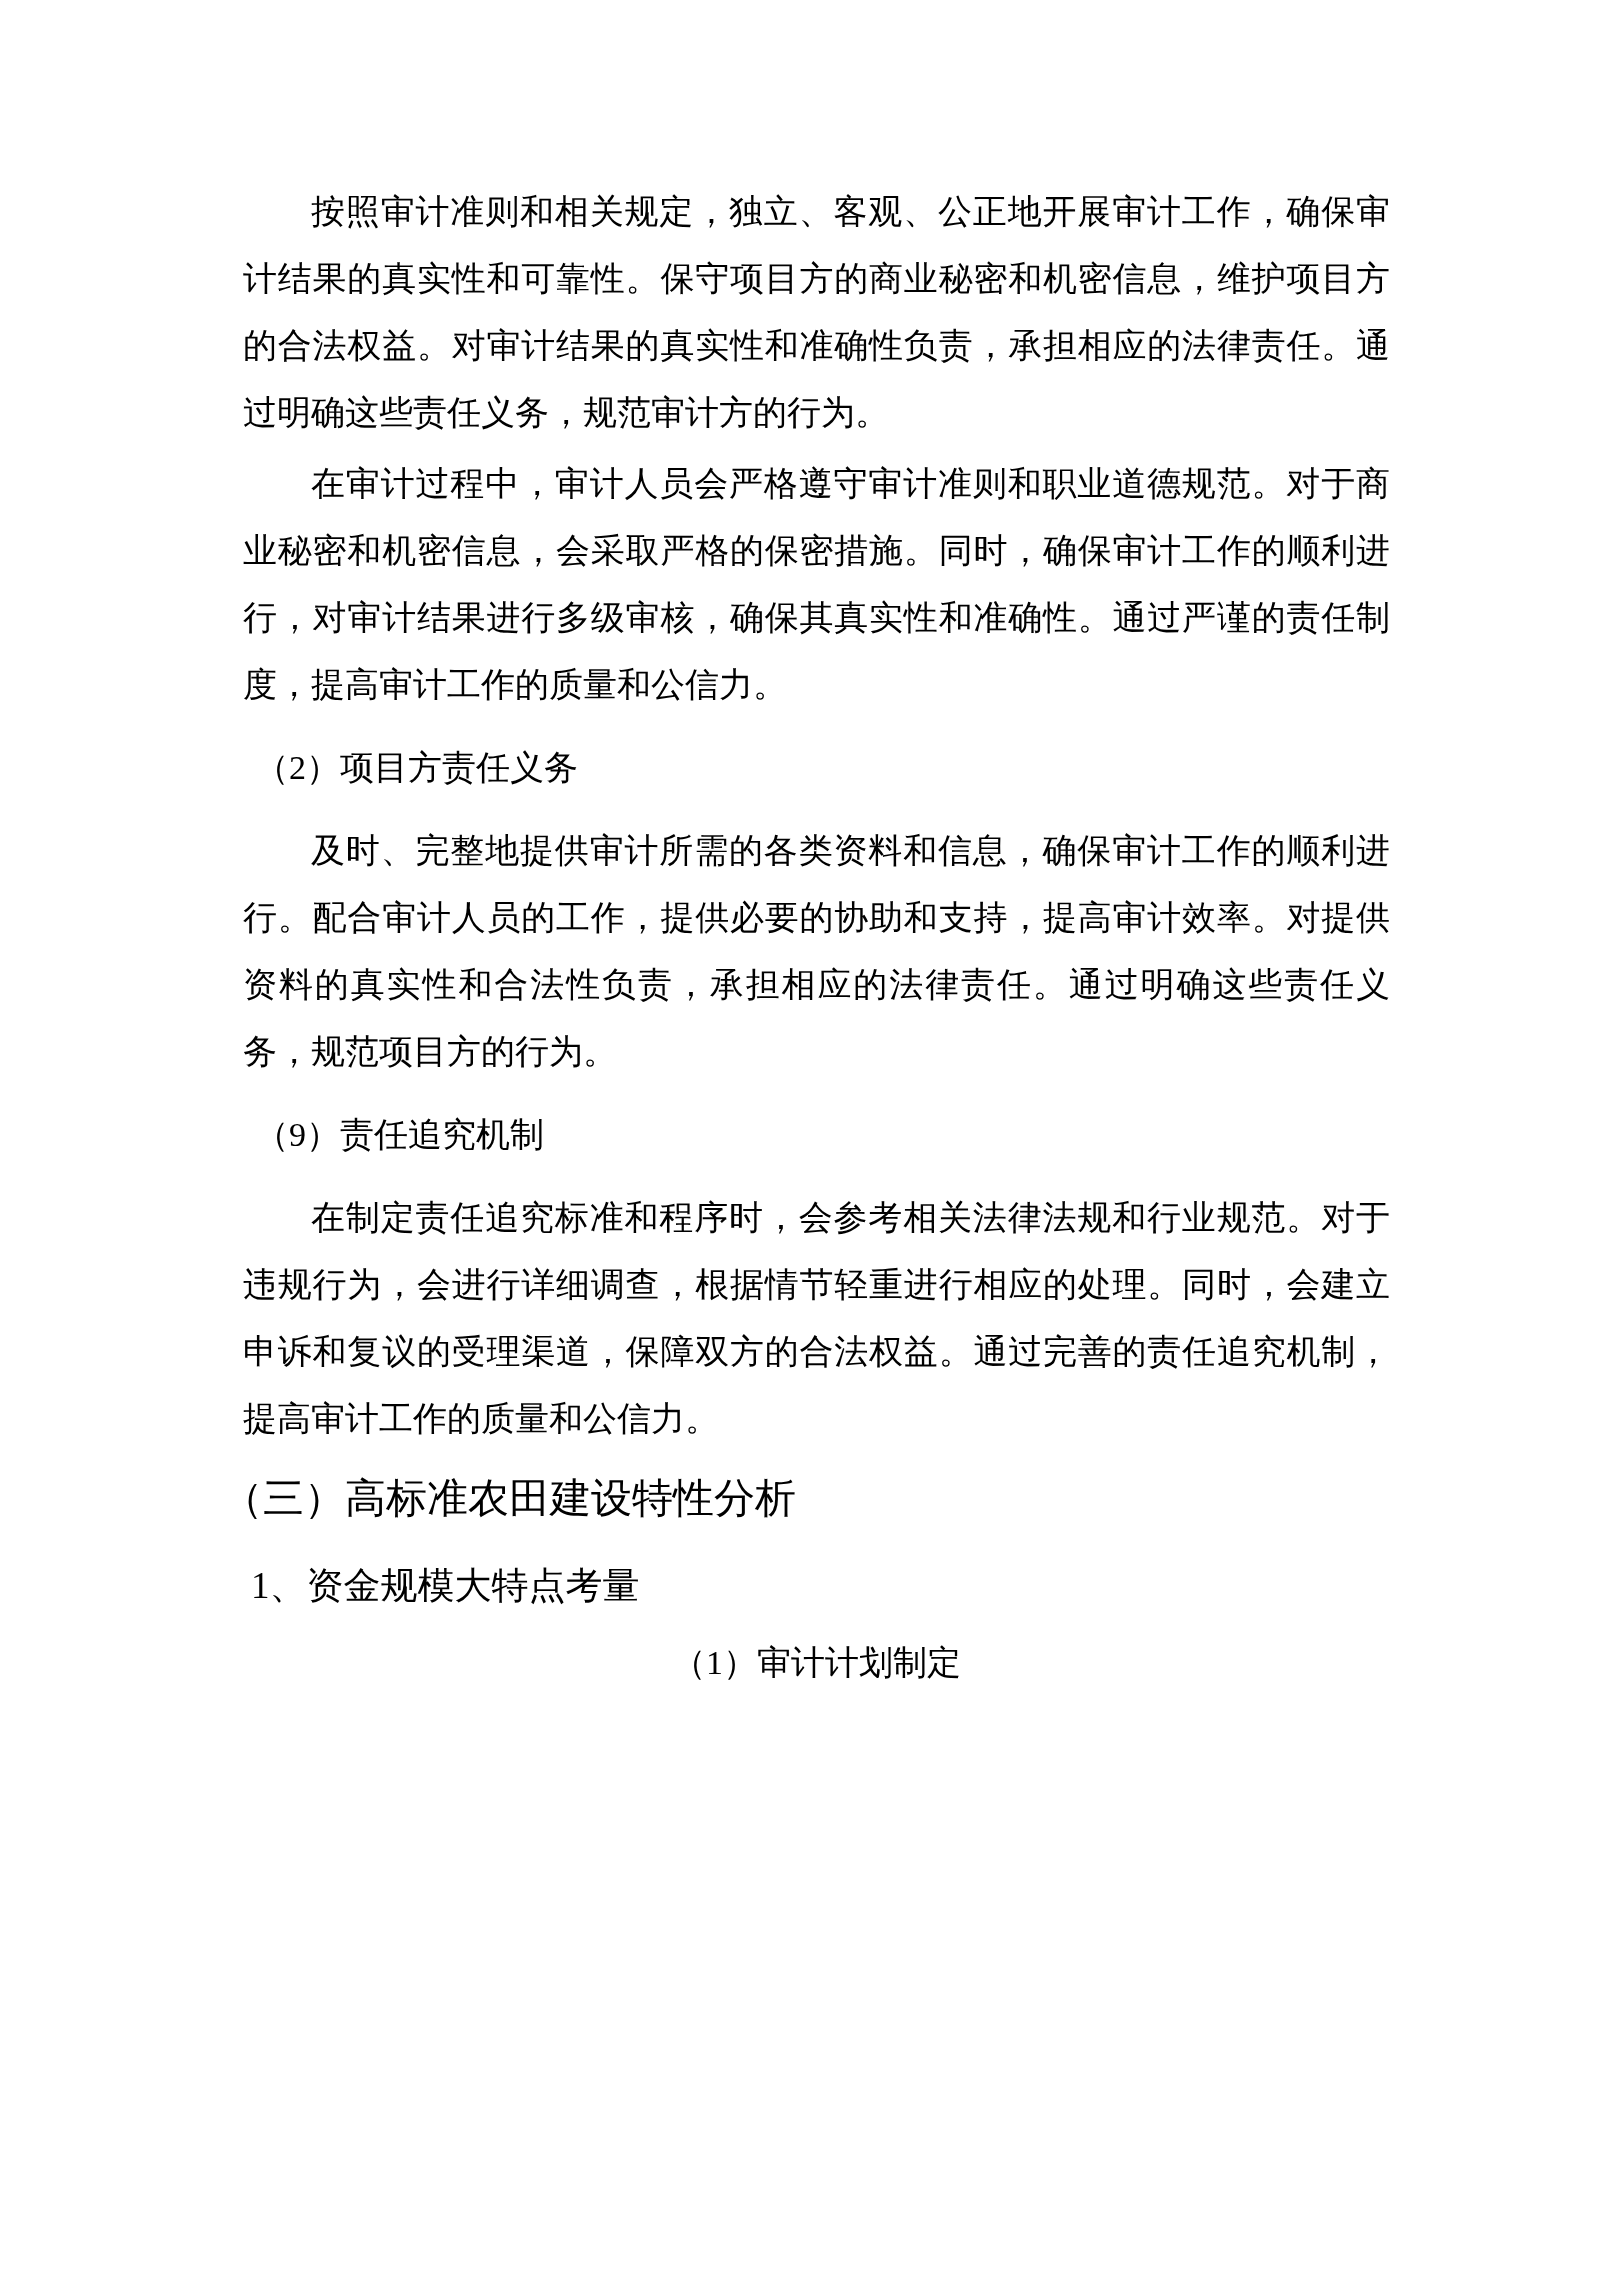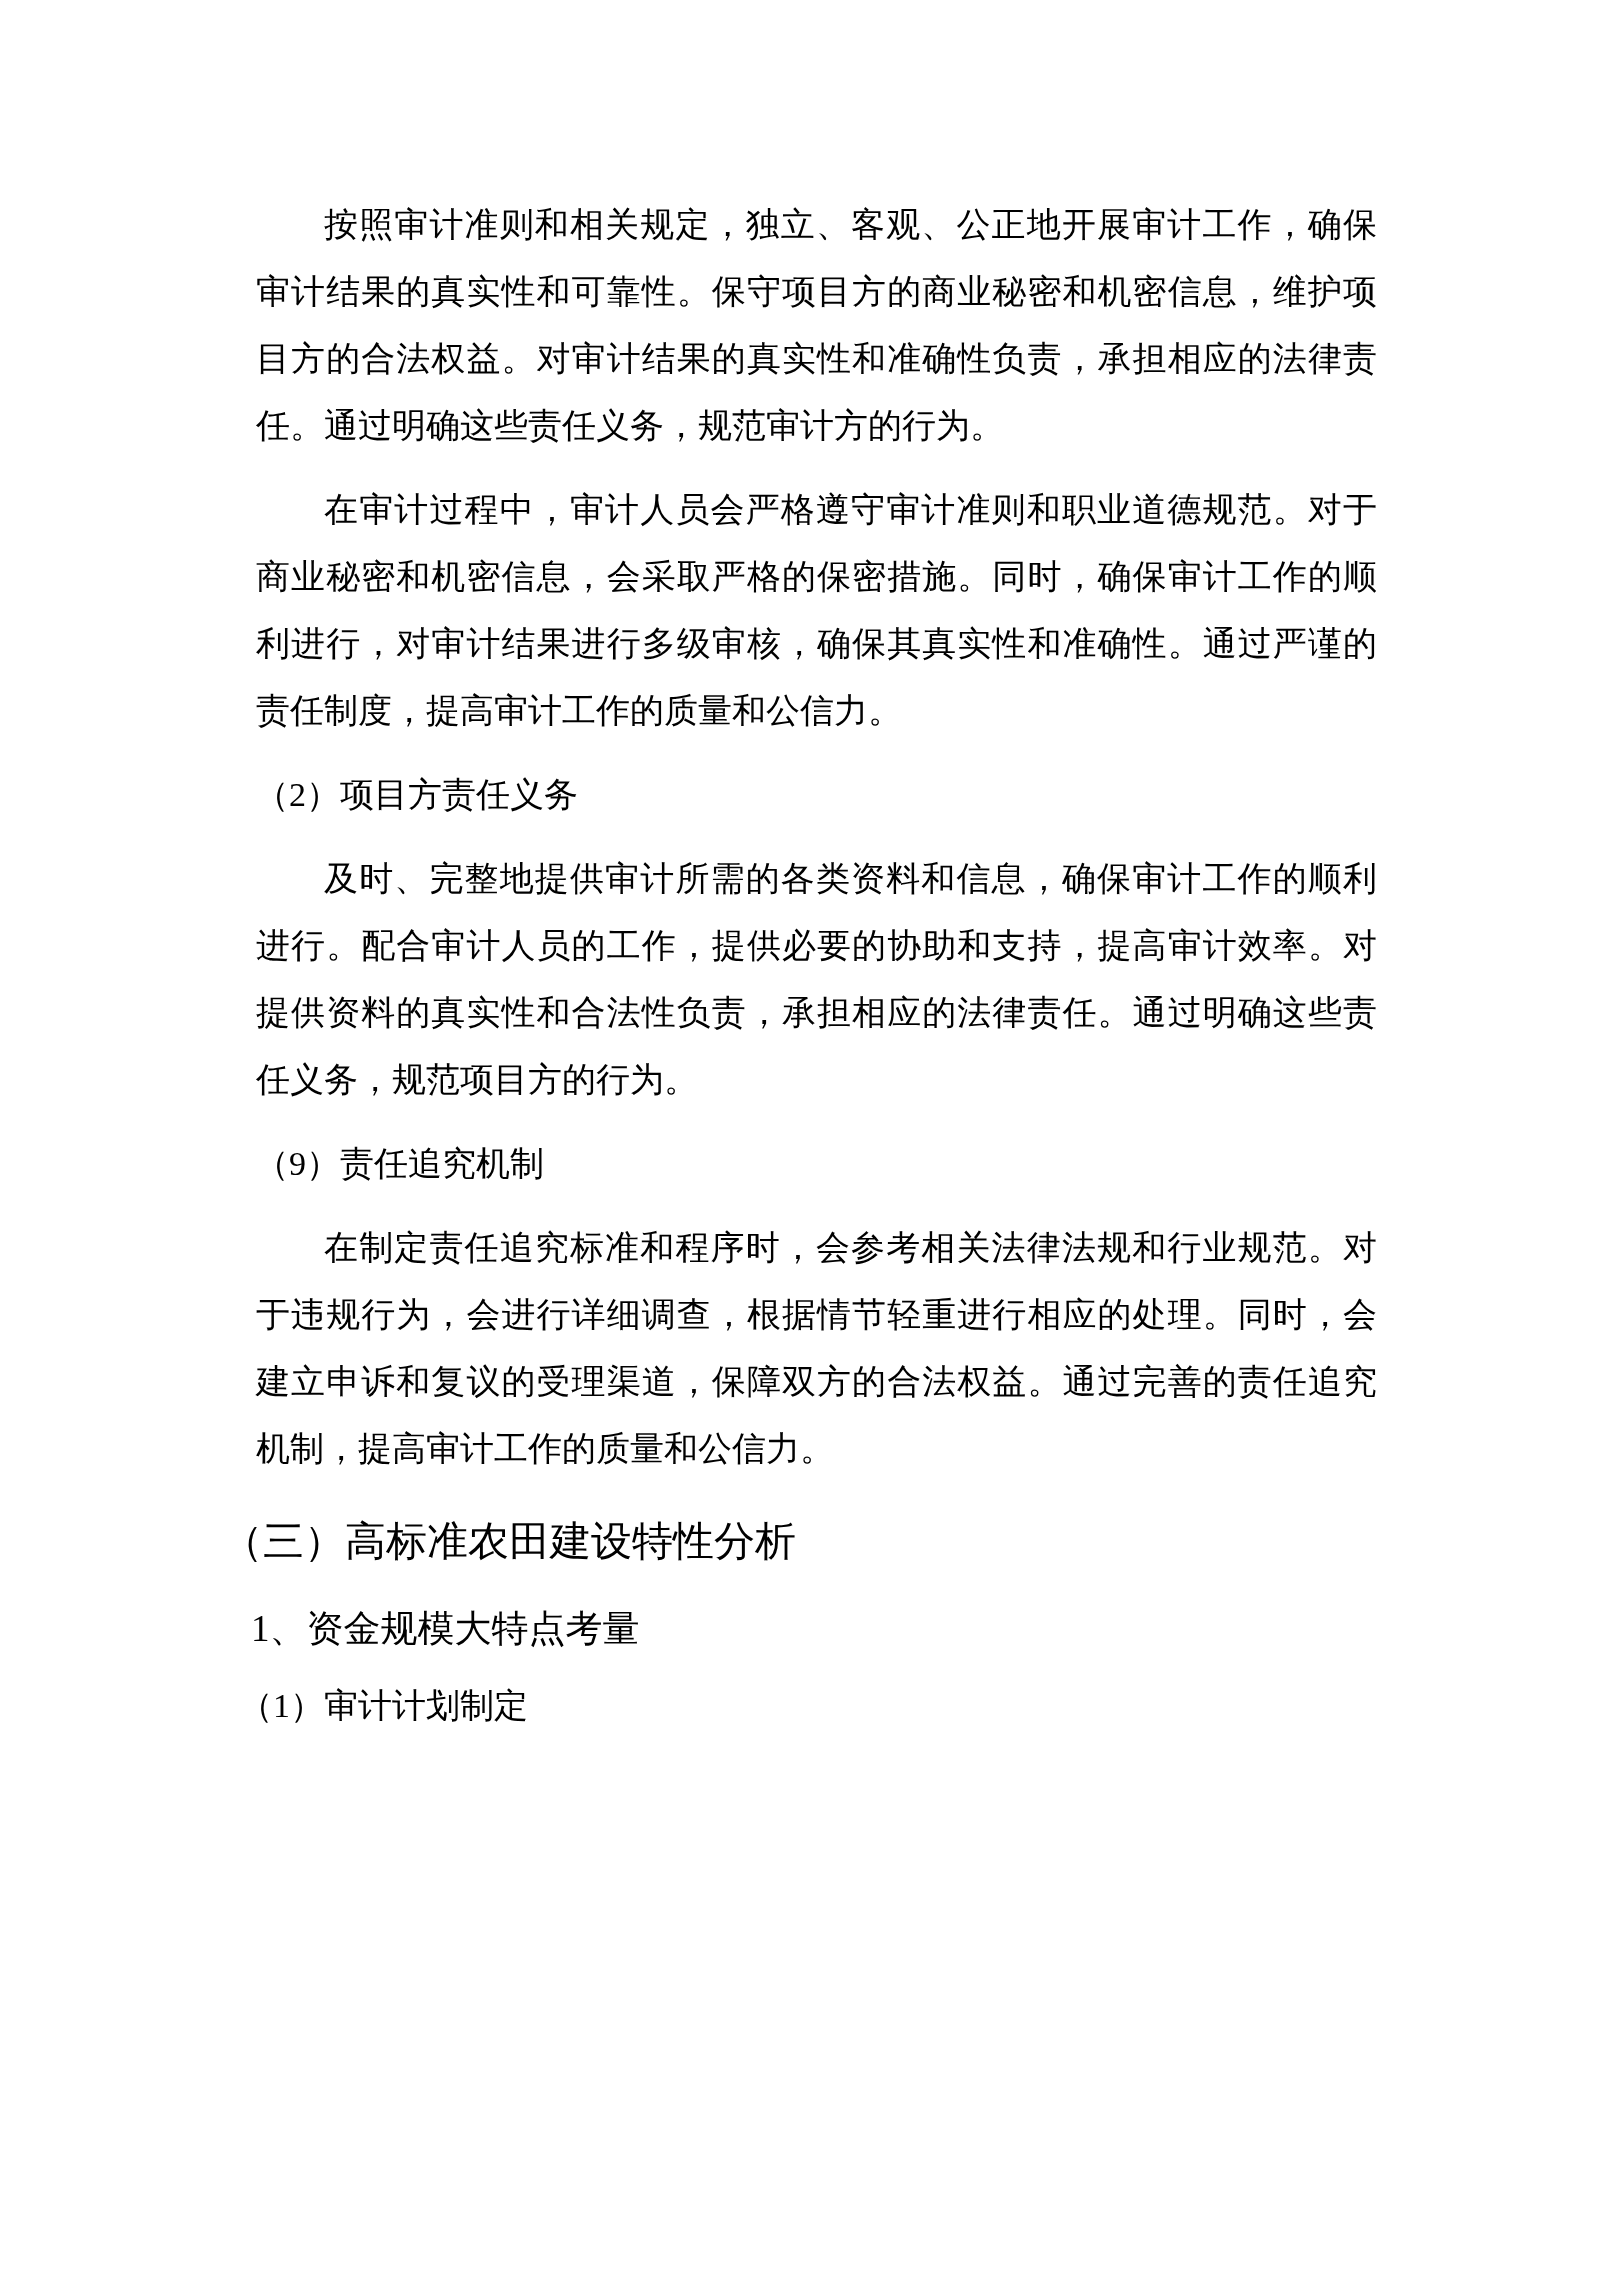--- a/index.html
+++ b/index.html
@@ -16,21 +16,21 @@
     overflow: hidden;
     font-family: "Liberation Serif", "DejaVu Serif", serif;
   }
   .content {
     box-sizing: border-box;
     width: 100%;
     height: 100%;
     padding: 174px 229px 0 239px;
   }
   .body-para {
-    margin: 17px;
+    margin: 4px;
     font-size: 34px;
     line-height: 67px;
     text-align: justify;
     text-indent: 2em;
     letter-spacing: 0;
     word-break: break-all;
   }
   .heading-sub {
     margin: 16px;
     font-size: 34px;
@@ -51,20 +51,21 @@
     line-height: 65px;
     font-weight: normal;
     text-indent: 0;
   }
   .heading-paren {
     margin: 0;
     font-size: 34px;
     line-height: 65px;
     font-weight: normal;
     text-indent: 0;
+    text-align: center;
   }
 </style>
 </head>
 <body>
 
 <div class="page">
   <div class="content">
 
     <p class="body-para">按照审计准则和相关规定，独立、客观、公正地开展审计工作，确保审计结果的真实性和可靠性。保守项目方的商业秘密和机密信息，维护项目方的合法权益。对审计结果的真实性和准确性负责，承担相应的法律责任。通过明确这些责任义务，规范审计方的行为。</p>
 

